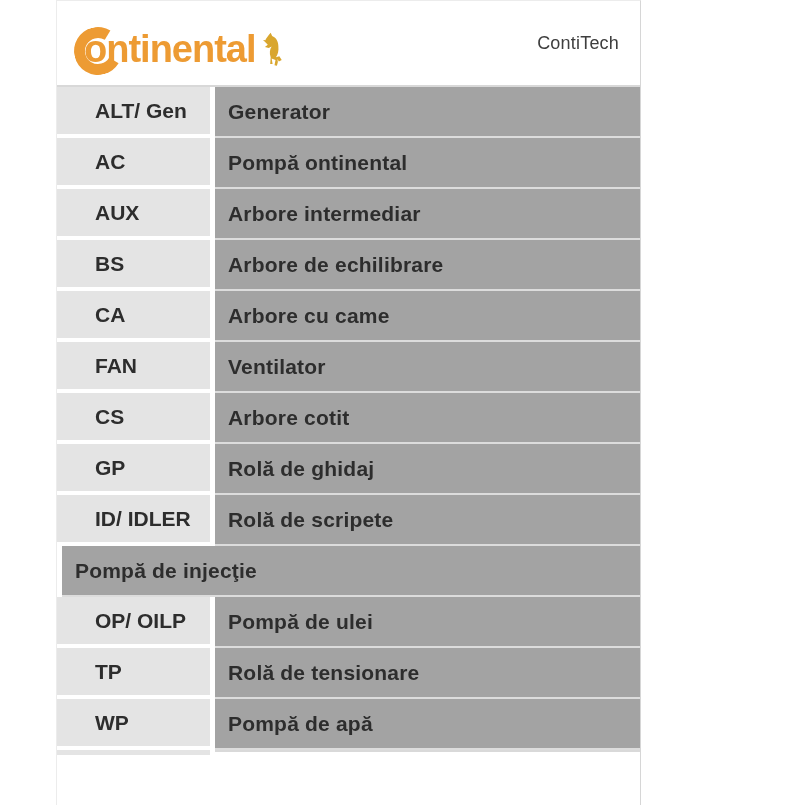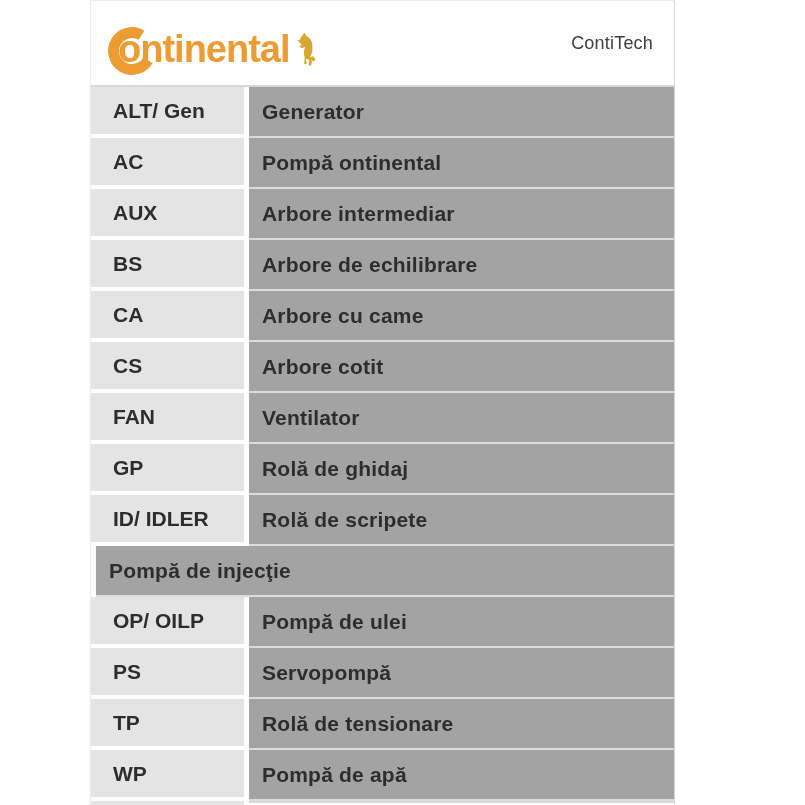--- a/index.html
+++ b/index.html
@@ -2,21 +2,21 @@
 <html><head>
 <meta charset="utf-8">
 <style>
   html,body{margin:0;padding:0;}
   body{
     width:805px;height:805px;background:#ffffff;overflow:hidden;
     font-family:"Liberation Sans","DejaVu Sans",sans-serif;
     -webkit-font-smoothing:antialiased;
   }
   .panel{
-    margin-left:90px;width:585px;height:805px;box-sizing:border-box;
+    margin-left:56px;width:585px;height:805px;box-sizing:border-box;
     border-left:1px solid #ececec;border-right:1px solid #d6d6d6;border-top:1px solid #ececec;
     background:#ffffff;
   }
   
   .header{
     height:84px;border-bottom:2px solid #d8d8d8;background:#ffffff;
     display:flex;align-items:center;justify-content:space-between;
     padding:0 21px 0 17px;box-sizing:content-box;
   }
   .logo{white-space:nowrap;line-height:1;display:inline-block;margin-top:-4px;}
@@ -29,21 +29,21 @@
     font-size:38px;font-weight:bold;color:#ED9B33;letter-spacing:-1px;
     margin-left:-38px;position:relative;z-index:2;
   }
   .horse{width:24px;height:34px;margin-left:7px;vertical-align:baseline;
     transform:translateY(4px);}
   .brand{font-size:18px;font-weight:normal;color:#3E3E3E;letter-spacing:0.2px;}
   
   .row{display:flex;height:51px;}
   .abbr{
     width:153px;box-sizing:border-box;background:#e4e4e4;border-bottom:4px solid #ffffff;
-    display:flex;align-items:center;padding-left:22px;
+    display:flex;align-items:center;padding-left:38px;
     font-size:21px;font-weight:bold;color:#2D2D2D;flex:none;
   }
   .desc{
     flex:1;box-sizing:border-box;background:#a3a3a3;border-bottom:2px solid #dcdcdc;
     margin-left:5px;display:flex;align-items:center;padding-left:13px;
     font-size:21px;font-weight:bold;color:#2D2D2D;letter-spacing:0.2px;
   }
   .row.partial{height:5px;}
   .row.partial .abbr{border-bottom:none;}
   .row.partial .desc{
@@ -93,27 +93,27 @@
     <div class="abbr">BS</div>
     <div class="desc">Arbore de echilibrare</div>
   </div>
 
   <div class="row">
     <div class="abbr">CA</div>
     <div class="desc">Arbore cu came</div>
   </div>
 
   <div class="row">
-    <div class="abbr">CS</div>
-    <div class="desc">Arbore cotit</div>
+    <div class="abbr">FAN</div>
+    <div class="desc">Ventilator</div>
   </div>
 
   <div class="row">
-    <div class="abbr">FAN</div>
-    <div class="desc">Ventilator</div>
+    <div class="abbr">CS</div>
+    <div class="desc">Arbore cotit</div>
   </div>
 
   <div class="row">
     <div class="abbr">GP</div>
     <div class="desc">Rolă de ghidaj</div>
   </div>
 
   <div class="row">
     <div class="abbr">ID/ IDLER</div>
     <div class="desc">Rolă de scripete</div>
@@ -121,24 +121,20 @@
 
   <div class="row">
     <div class="desc">Pompă de injecţie</div>
   </div>
 
   <div class="row">
     <div class="abbr">OP/ OILP</div>
     <div class="desc">Pompă de ulei</div>
   </div>
 
-  <div class="row">
-    <div class="abbr">PS</div>
-    <div class="desc">Servopompă</div>
-  </div>
 
   <div class="row">
     <div class="abbr">TP</div>
     <div class="desc">Rolă de tensionare</div>
   </div>
 
   <div class="row">
     <div class="abbr">WP</div>
     <div class="desc">Pompă de apă</div>
   </div>

